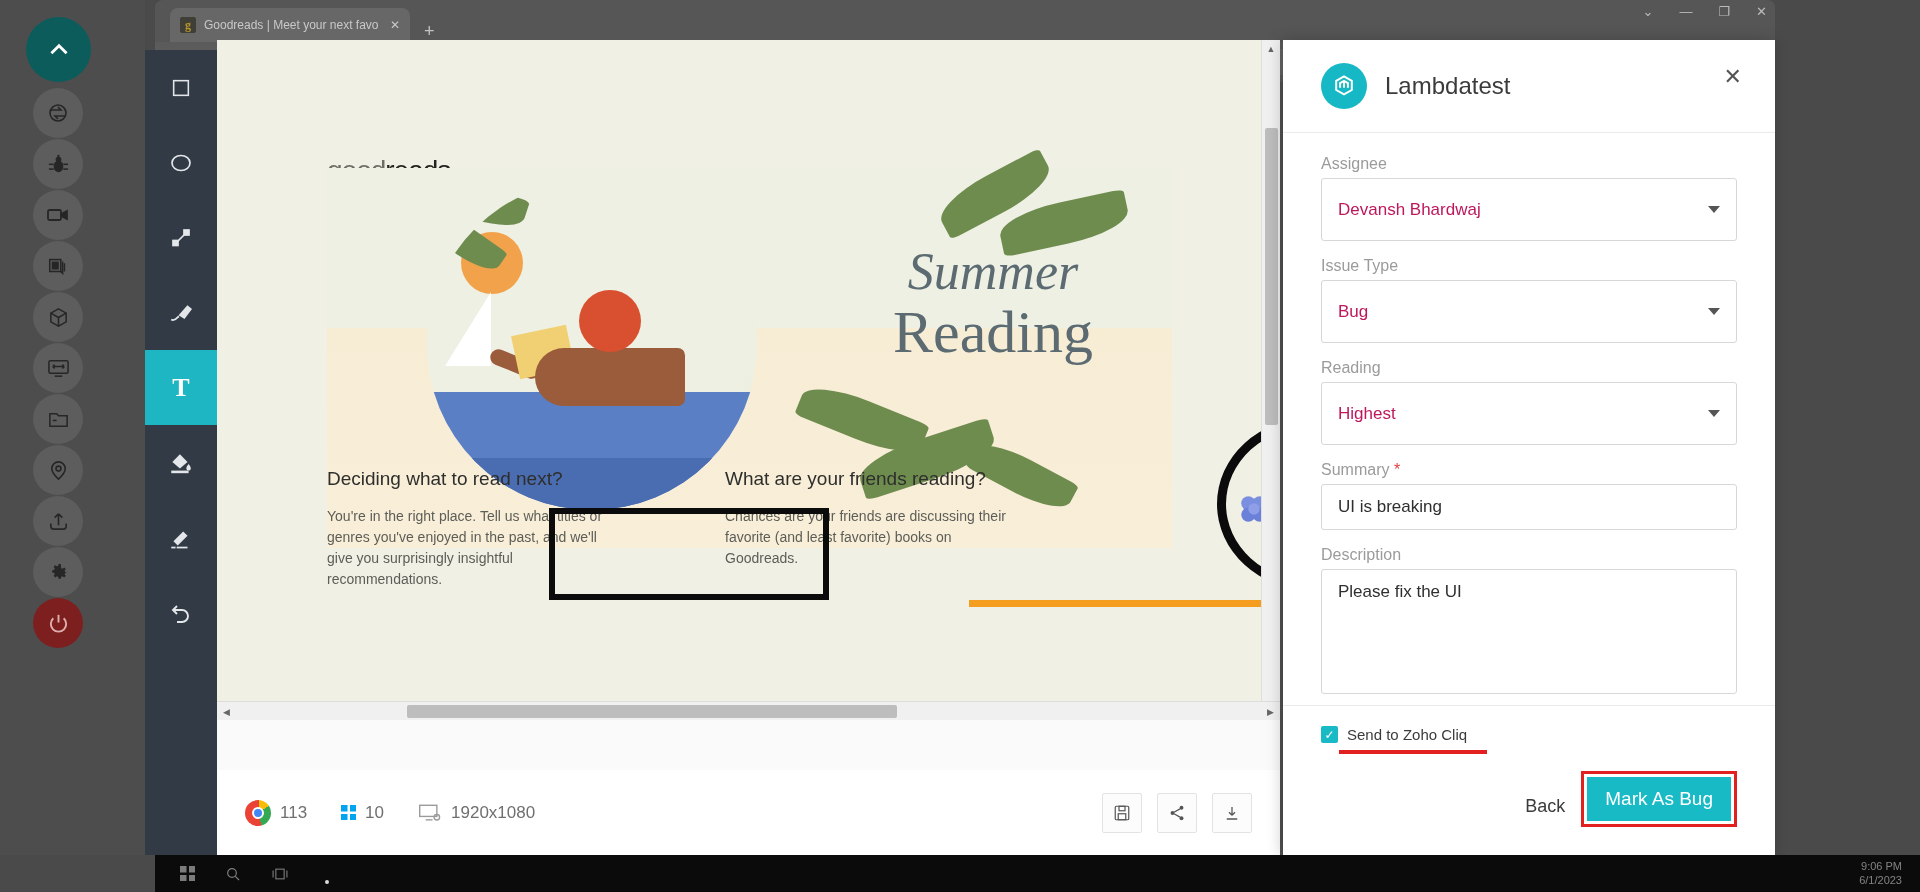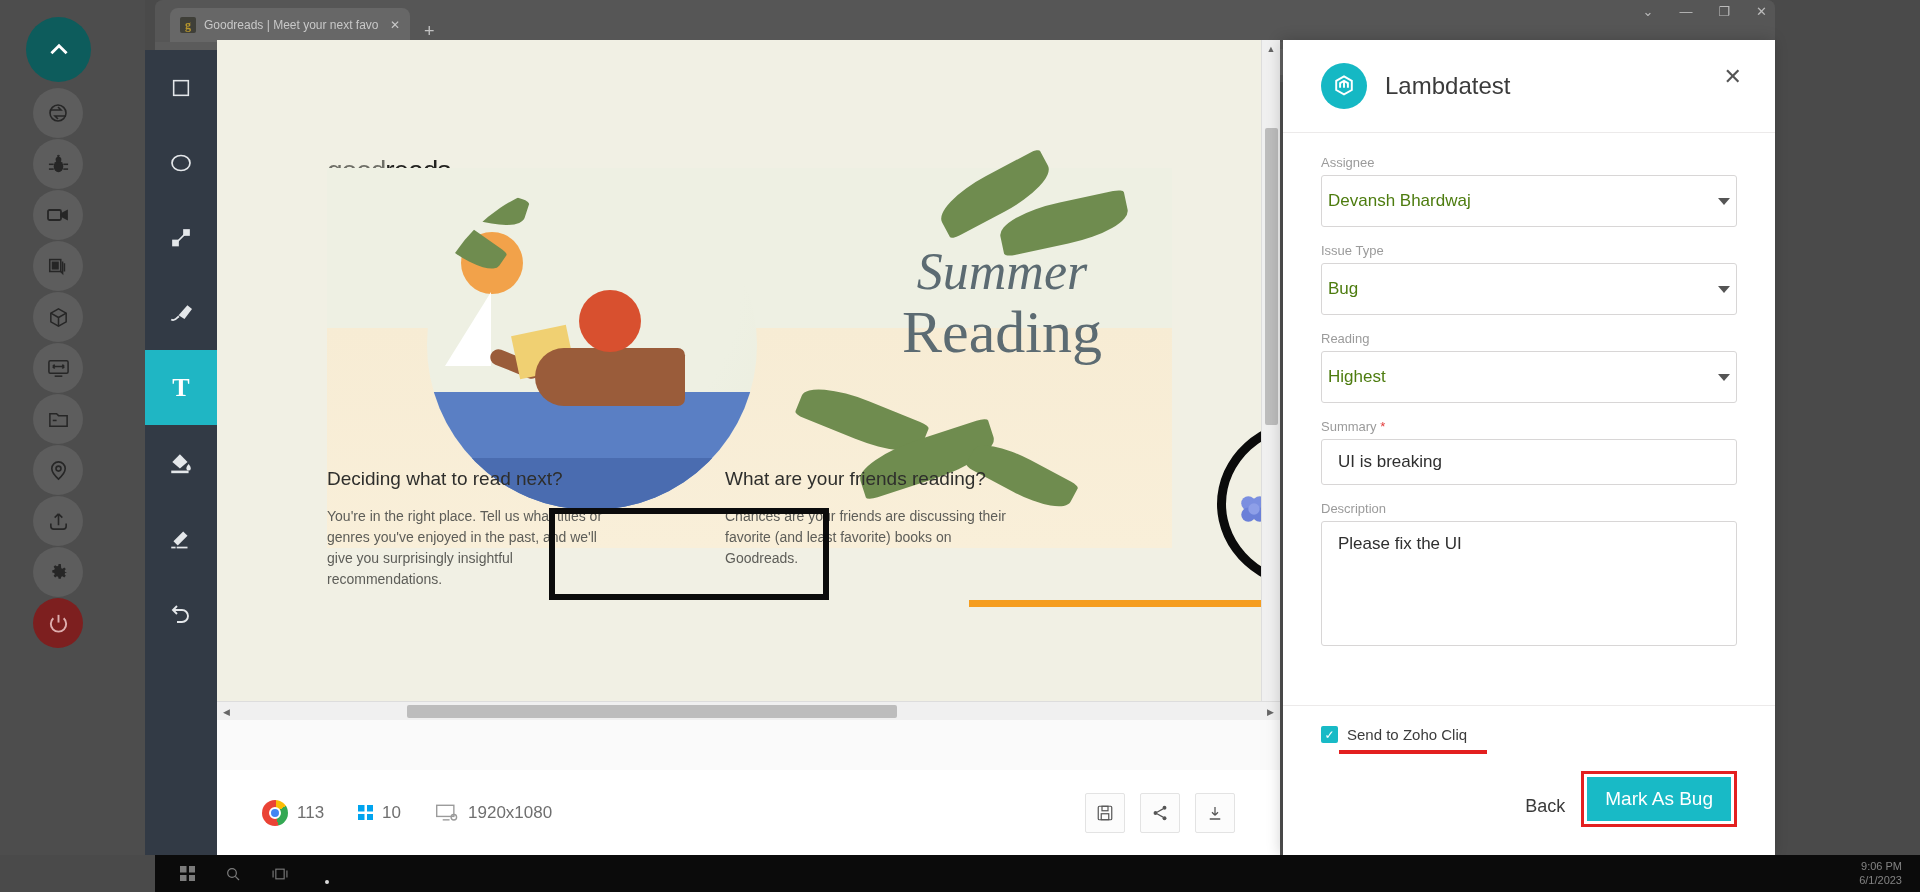--- a/index.html
+++ b/index.html
@@ -129,21 +129,21 @@
     margin-top: 23px;
   }
   .gr-logo .thin { color: #6e6e66; font-weight: 300; }
   .gr-logo .bold { color: #232320; font-weight: 400; }
 
   .hero {
     position: absolute; left: 110px; top: 128px; width: 845px; height: 380px;
     background: linear-gradient(180deg,#eef0e3 0%, #eef0e3 42%, #f7ecd4 42%, #f9efd9 100%);
   }
   .hero-title {
-    position: absolute; right: 70px; top: 78px; text-align: center;
+    position: absolute; right: 79px; top: 78px; text-align: center;
     font-family: "Liberation Serif", serif; color: #5c6b72;
   }
   .hero-title .l1 { font-style: italic; font-size: 52px; display: block; line-height: 1; }
   .hero-title .l2 { font-size: 60px; display: block; line-height: 1.15; }
   .ill-circle {
     position: absolute; left: 100px; top: 12px; width: 330px; height: 330px;
     border-radius: 50%;
     background: radial-gradient(circle at 40% 30%, #eef0e3 0 60%, #eaeddd 100%);
     overflow: hidden;
   }
@@ -191,21 +191,21 @@
     position: absolute; left: 0; bottom: 135px; width: 1063px; height: 19px;
     background: #f0f0f0; border-top: 1px solid #ddd;
   }
   .hscroll .thumb { position:absolute; left:190px; top:3px; width:490px; height:13px; background:#bdbdbd; border-radius:2px; }
   .hscroll .la, .hscroll .ra { position:absolute; top:0; height:19px; width:19px; display:flex; align-items:center; justify-content:center; color:#666; font-size:9px; }
   .hscroll .la { left:0; } .hscroll .ra { right:0; }
 
   
   .statusbar {
     position: absolute; left: 217px; top: 770px; width: 1063px; height: 85px;
-    background: #fff; display: flex; align-items: center; padding: 0 45px;
+    background: #fff; display: flex; align-items: center; padding: 0 28px;
   }
   .env { display:flex; align-items:center; gap:34px; color:#6f6f6f; font-size:17px; }
   .env .item { display:flex; align-items:center; gap:9px; }
   .win-logo {
     width: 15px; height: 15px;
     background:
       linear-gradient(#00a4ef,#00a4ef) 0 0/6.5px 6.5px no-repeat,
       linear-gradient(#00a4ef,#00a4ef) 8.5px 0/6.5px 6.5px no-repeat,
       linear-gradient(#00a4ef,#00a4ef) 0 8.5px/6.5px 6.5px no-repeat,
       linear-gradient(#00a4ef,#00a4ef) 8.5px 8.5px/6.5px 6.5px no-repeat;
@@ -234,26 +234,26 @@
   .panel-logo {
     width: 46px; height: 46px; border-radius: 50%; background: #15b8c4;
     display:flex; align-items:center; justify-content:center;
   }
   .panel-title { font-size: 24px; color: #3b3b3b; }
   .panel-close {
     position: absolute; right: 33px; top: 26px; font-size: 22px; color: #555; line-height:1;
   }
   .panel-body { padding: 22px 38px 0 38px; }
   .fgroup { margin-bottom: 16px; }
-  .flabel { font-size: 13px; color: #9b9b9b; margin-bottom: 5px; display: block; }
+  .flabel { font-size: 16px; color: #9b9b9b; margin-bottom: 5px; display: block; }
   .flabel .req { color: #e23b3b; }
   .fctl {
-    height: 52px; border: 1px solid #d8d6d6; border-radius: 3px;
-    display: flex; align-items: center; padding: 0 6px;
-    font-size: 17px; color: #4d7c0f; position: relative; background: #fff;
+    height: 63px; border: 1px solid #d8d6d6; border-radius: 3px;
+    display: flex; align-items: center; padding: 0 16px;
+    font-size: 17px; color: #be185d; position: relative; background: #fff;
   }
   .chev {
     margin-left: auto; width: 0; height: 0;
     border-left: 6px solid transparent; border-right: 6px solid transparent;
     border-top: 7px solid #555;
   }
   .ftext {
     height: 46px; border:1px solid #d8d6d6; border-radius:3px; padding: 0 16px;
     font-size: 17px; color:#2f2f2f; width:100%; font-family:"Liberation Sans", sans-serif;
     background:#fff;

